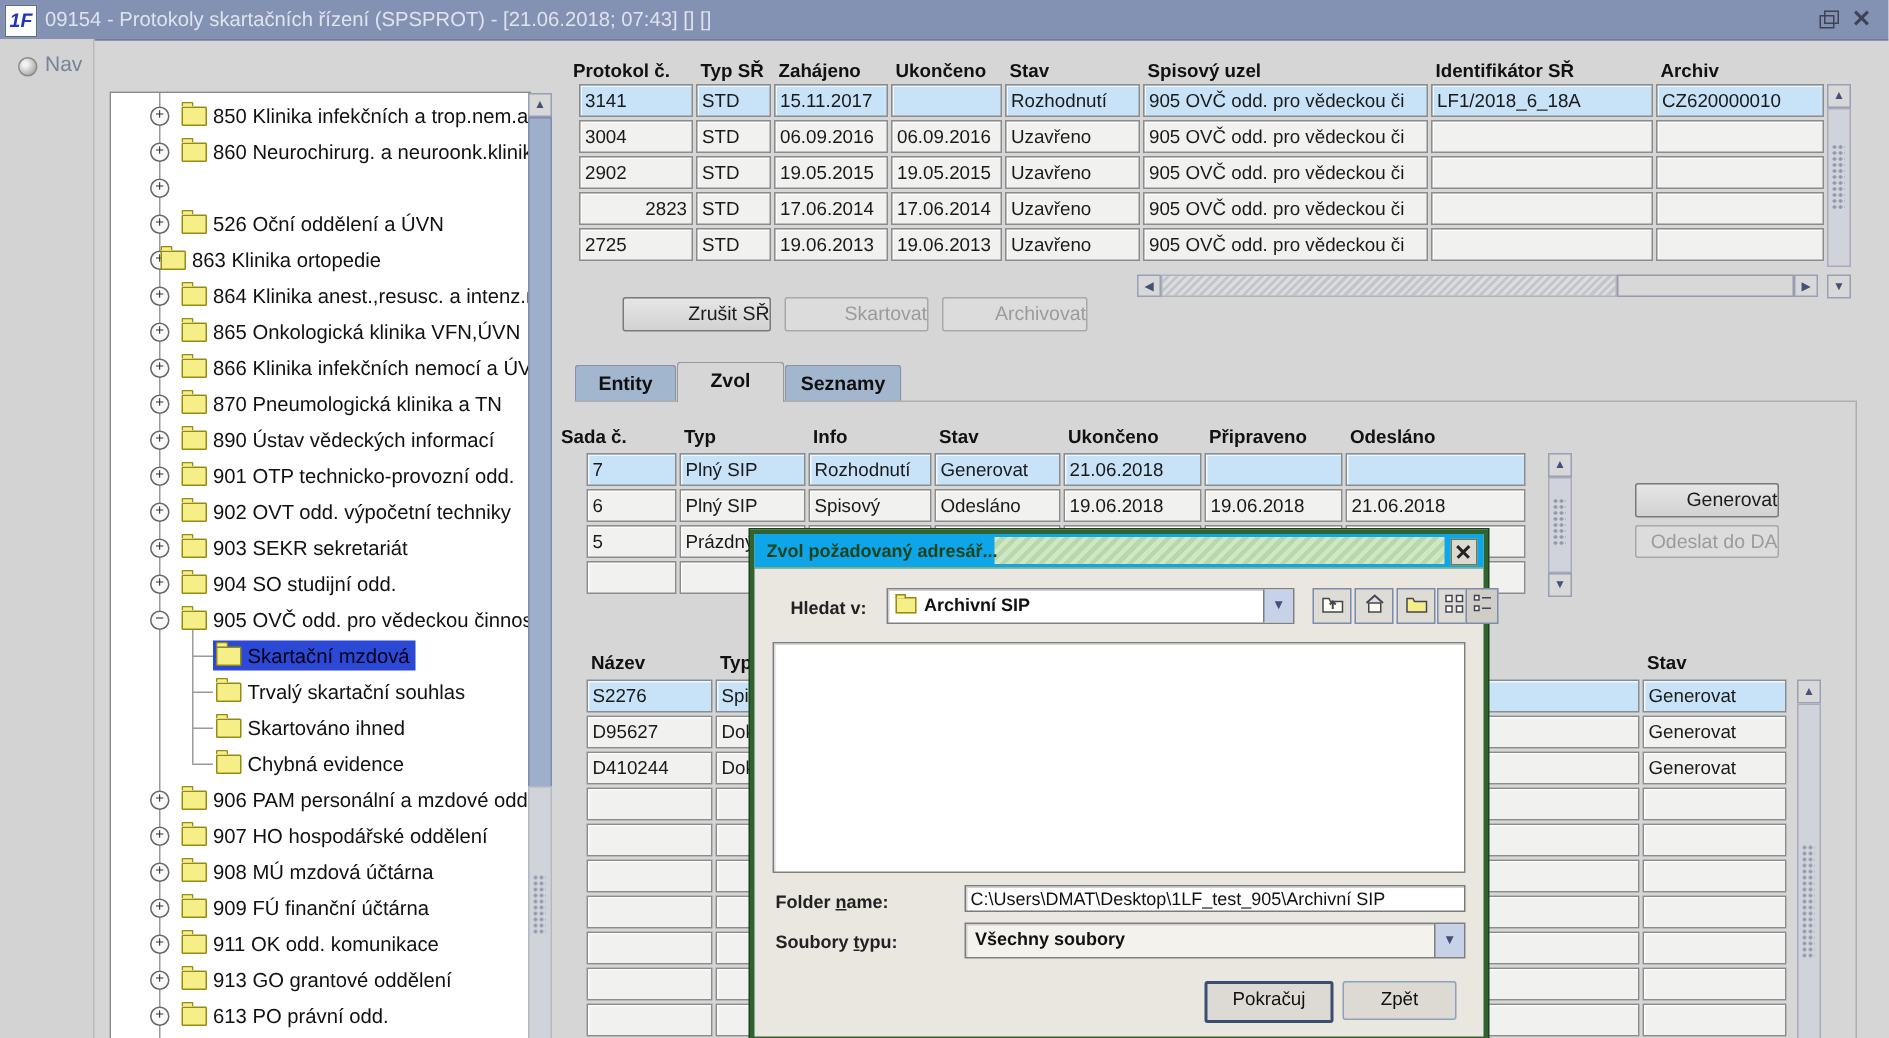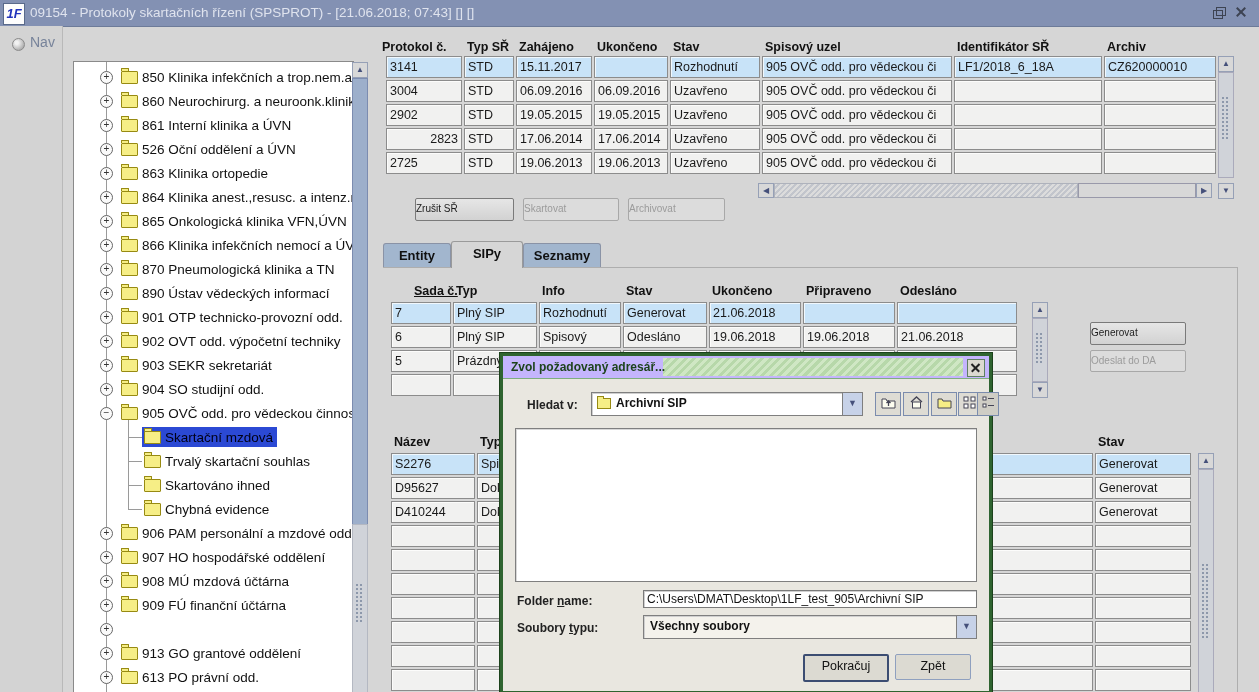--- a/index.html
+++ b/index.html
@@ -52,33 +52,33 @@
 
   
   .col-header{position:absolute;font-weight:bold;font-size:12.5px;color:#111;white-space:nowrap;}
   .cell{position:absolute;background:#f1f1f0;border:1px solid #8c8c8c;
         box-shadow:inset 1px 1px 0 rgba(255,255,255,.75);
         font-size:12.5px;line-height:20px;padding:0 3px;overflow:hidden;white-space:nowrap;}
   .cell.sel{background:#c8e3f8;}
 
   
   .btn{position:absolute;background:linear-gradient(#e6e6e6,#d2d2d2);border:1px solid #7a7a7a;
-       border-radius:2px;text-align:left;font-size:10px;color:#1c1c1c;}
+       border-radius:2px;text-align:right;font-size:13px;color:#1c1c1c;}
   .btn.disabled{color:#9b9b9b;border-color:#a8a8a8;background:#dcdcdc;}
 
   
   .tab{position:absolute;height:24px;line-height:24px;text-align:center;font-weight:bold;font-size:13px;
        border:1px solid #8a93a6;border-bottom:none;border-radius:3px 3px 0 0;background:#a2b6ce;color:#101010;}
   .tab.active{background:#d6d6d6;height:26px;top:241px !important;border-color:#9a9a9a;z-index:3;}
   .tab-panel-line{border-top:1px solid #aeaeae;}
 
   
   .dialog{left:500px;top:353px;width:486px;height:335px;background:#e9e7e0;
           border:3px solid #2f6430;box-shadow:0 0 0 1px #1c421c;z-index:50;}
-  .dlg-title{position:absolute;left:0;top:0;width:100%;height:22px;background:#c4b5fd;border-bottom:1px solid #7fae7f;}
+  .dlg-title{position:absolute;left:0;top:0;width:100%;height:22px;background:#0ea5e9;border-bottom:1px solid #7fae7f;}
   .dlg-stripes{position:absolute;left:160px;top:2px;right:26px;height:18px;
                background:repeating-linear-gradient(135deg,#cfe7c4 0 3px,#b7d8aa 3px 6px);}
   .dlg-title-text{position:absolute;left:8px;top:4px;font-weight:bold;font-size:12px;color:#1d431c;}
   .dlg-close{position:absolute;right:4px;top:3px;width:16px;height:16px;background:#dbd9d0;border:1px solid #5e7f63;}
   .dlg-close .x1,.dlg-close .x2{left:2px;top:7px;width:11px;height:1.6px;background:#222;}
   .dlg-label{position:absolute;font-weight:bold;font-size:12px;color:#222;}
   .mn{text-decoration:underline;}
   .combo{position:absolute;background:#ffffff;border:1px solid #7f7f7f;box-shadow:inset 1px 1px 0 #cfcfcf;}
   .combo .ctext{position:absolute;left:24px;top:0;line-height:20px;font-weight:bold;font-size:12px;color:#111;white-space:nowrap;}
   .combo-arrow{position:absolute;right:0;top:0;width:19px;height:100%;background:#c7d2e8;border-left:1px solid #7f7f7f;
@@ -129,35 +129,31 @@
     </div>
     <div class="tree-row" style="left: 0px; top: 27px; width: 279px;">
       <div class="exp" style="left: 26px; top: 6px;">+</div>
       <div class="node" style="left: 45px;">
         <span class="folder"></span>
         <span class="lbl">860 Neurochirurg. a neuroonk.klinika a</span>
       </div>
     </div>
     <div class="tree-row" style="left: 0px; top: 51px; width: 279px;">
       <div class="exp" style="left: 26px; top: 6px;">+</div>
-      <div class="node" style="left: 45px;">
-        <span class="folder"></span>
-        <span class="lbl">861 Interní klinika a ÚVN</span>
-      </div>
     </div>
     <div class="tree-row" style="left: 0px; top: 75px; width: 279px;">
       <div class="exp" style="left: 26px; top: 6px;">+</div>
       <div class="node" style="left: 45px;">
         <span class="folder"></span>
         <span class="lbl">526 Oční oddělení a ÚVN</span>
       </div>
     </div>
     <div class="tree-row" style="left: 0px; top: 99px; width: 279px;">
       <div class="exp" style="left: 26px; top: 6px;">+</div>
-      <div class="node" style="left: 45px;">
+      <div class="node" style="left: 31px;">
         <span class="folder"></span>
         <span class="lbl">863 Klinika ortopedie</span>
       </div>
     </div>
     <div class="tree-row" style="left: 0px; top: 123px; width: 279px;">
       <div class="exp" style="left: 26px; top: 6px;">+</div>
       <div class="node" style="left: 45px;">
         <span class="folder"></span>
         <span class="lbl">864 Klinika anest.,resusc. a intenz.me</span>
       </div>
@@ -276,20 +272,24 @@
     </div>
     <div class="tree-row" style="left: 0px; top: 531px; width: 279px;">
       <div class="exp" style="left: 26px; top: 6px;">+</div>
       <div class="node" style="left: 45px;">
         <span class="folder"></span>
         <span class="lbl">909 FÚ finanční účtárna</span>
       </div>
     </div>
     <div class="tree-row" style="left: 0px; top: 555px; width: 279px;">
       <div class="exp" style="left: 26px; top: 6px;">+</div>
+      <div class="node" style="left: 45px;">
+        <span class="folder"></span>
+        <span class="lbl">911 OK odd. komunikace</span>
+      </div>
     </div>
     <div class="tree-row" style="left: 0px; top: 579px; width: 279px;">
       <div class="exp" style="left: 26px; top: 6px;">+</div>
       <div class="node" style="left: 45px;">
         <span class="folder"></span>
         <span class="lbl">913 GO grantové oddělení</span>
       </div>
     </div>
     <div class="tree-row" style="left: 0px; top: 603px; width: 279px;">
       <div class="exp" style="left: 26px; top: 6px;">+</div>
@@ -369,21 +369,21 @@
         <div class="cell" style="left: 464px; top: 152px; width: 42px; height: 20px;">STD</div>
         <div class="cell" style="left: 516px; top: 152px; width: 68px; height: 20px;">19.06.2013</div>
         <div class="cell" style="left: 594px; top: 152px; width: 66px; height: 20px;">19.06.2013</div>
         <div class="cell" style="left: 670px; top: 152px; width: 82px; height: 20px;">Uzavřeno</div>
         <div class="cell" style="left: 762px; top: 152px; width: 182px; height: 20px;">905 OVČ odd. pro vědeckou či</div>
         <div class="cell" style="left: 954px; top: 152px; width: 140px; height: 20px;"></div>
         <div class="cell" style="left: 1104px; top: 152px; width: 104px; height: 20px;"></div>
       </div>
     </div>
     <div class="abs">
-      <div class="col-header" style="left: 414px; top: 284px; text-decoration: underline;">Sada č.</div>
+      <div class="col-header" style="left: 374px; top: 284px;">Sada č.</div>
       <div class="col-header" style="left: 456px; top: 284px;">Typ</div>
       <div class="col-header" style="left: 542px; top: 284px;">Info</div>
       <div class="col-header" style="left: 626px; top: 284px;">Stav</div>
       <div class="col-header" style="left: 712px; top: 284px;">Ukončeno</div>
       <div class="col-header" style="left: 806px; top: 284px;">Připraveno</div>
       <div class="col-header" style="left: 900px; top: 284px;">Odesláno</div>
       <div>
         <div class="cell sel" style="left: 391px; top: 302px; width: 52px; height: 20px;">7</div>
         <div class="cell sel" style="left: 453px; top: 302px; width: 76px; height: 20px;">Plný SIP</div>
         <div class="cell sel" style="left: 539px; top: 302px; width: 74px; height: 20px;">Rozhodnutí</div>
@@ -508,21 +508,21 @@
     <span class="sb-glyph">▶</span>
   </div>
 </div>
 
 <div class="abs btn" style="left:415px;top:198px;width:97px;height:21px;line-height:20px;">Zrušit SŘ</div>
 <div class="abs btn disabled" style="left:523px;top:198px;width:94px;height:21px;line-height:20px;">Skartovat</div>
 <div class="abs btn disabled" style="left:628px;top:198px;width:95px;height:21px;line-height:20px;">Archivovat</div>
 
 <div id="tabs">
     <div class="abs tab" style="left: 383px; top: 243px; width: 66px;">Entity</div>
-    <div class="abs tab active" style="left: 451px; top: 243px; width: 70px;">SIPy</div>
+    <div class="abs tab active" style="left: 451px; top: 243px; width: 70px;">Zvol</div>
     <div class="abs tab" style="left: 523px; top: 243px; width: 76px;">Seznamy</div>
   </div>
 <div class="abs tab-panel-line" style="left:383px;top:267px;width:854px;height:0;"></div>
 <div class="abs" style="left:1237px;top:267px;width:0;height:425px;border-left:1px solid #aeaeae;"></div>
 
 <div class="abs" style="left:1032px;top:302px;width:16px;height:96px;">
   <div class="sb-btn" style="left:0;top:0;width:14px;height:14px;">
     <span class="sb-glyph">▲</span>
   </div>
   <div class="sb-thumb" style="left:0;top:16px;width:14px;height:62px;background:#d0d3d9;border-color:#aab;"></div>

